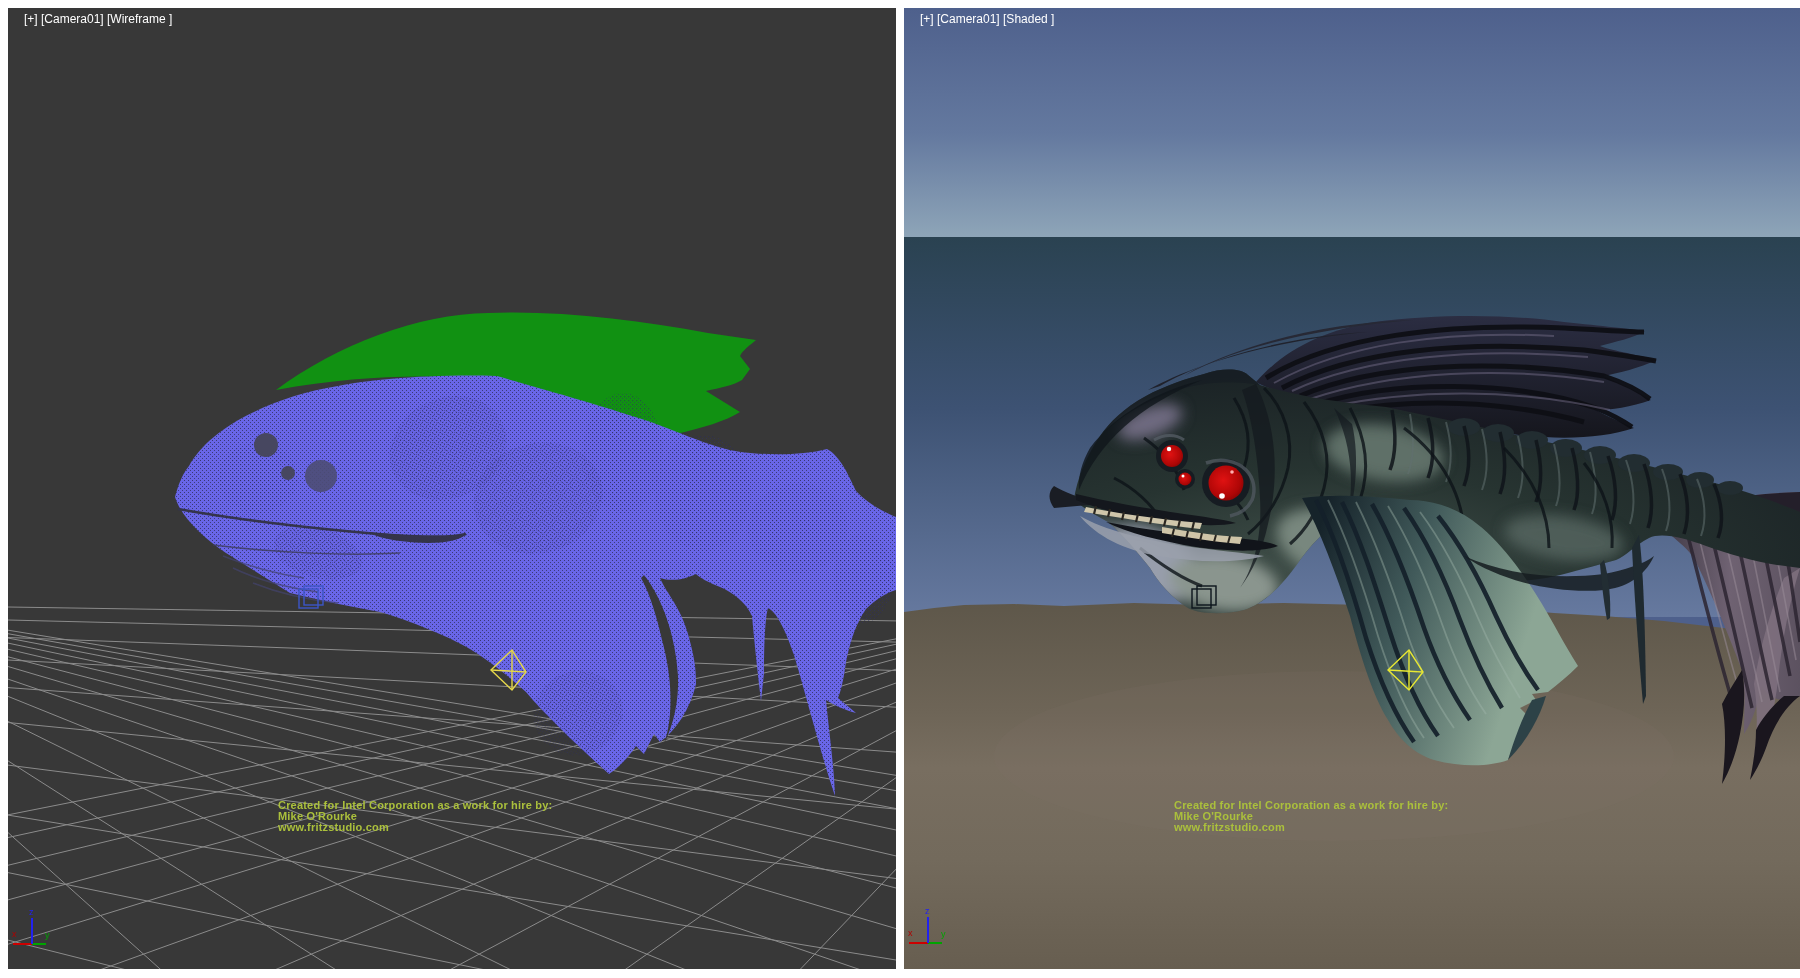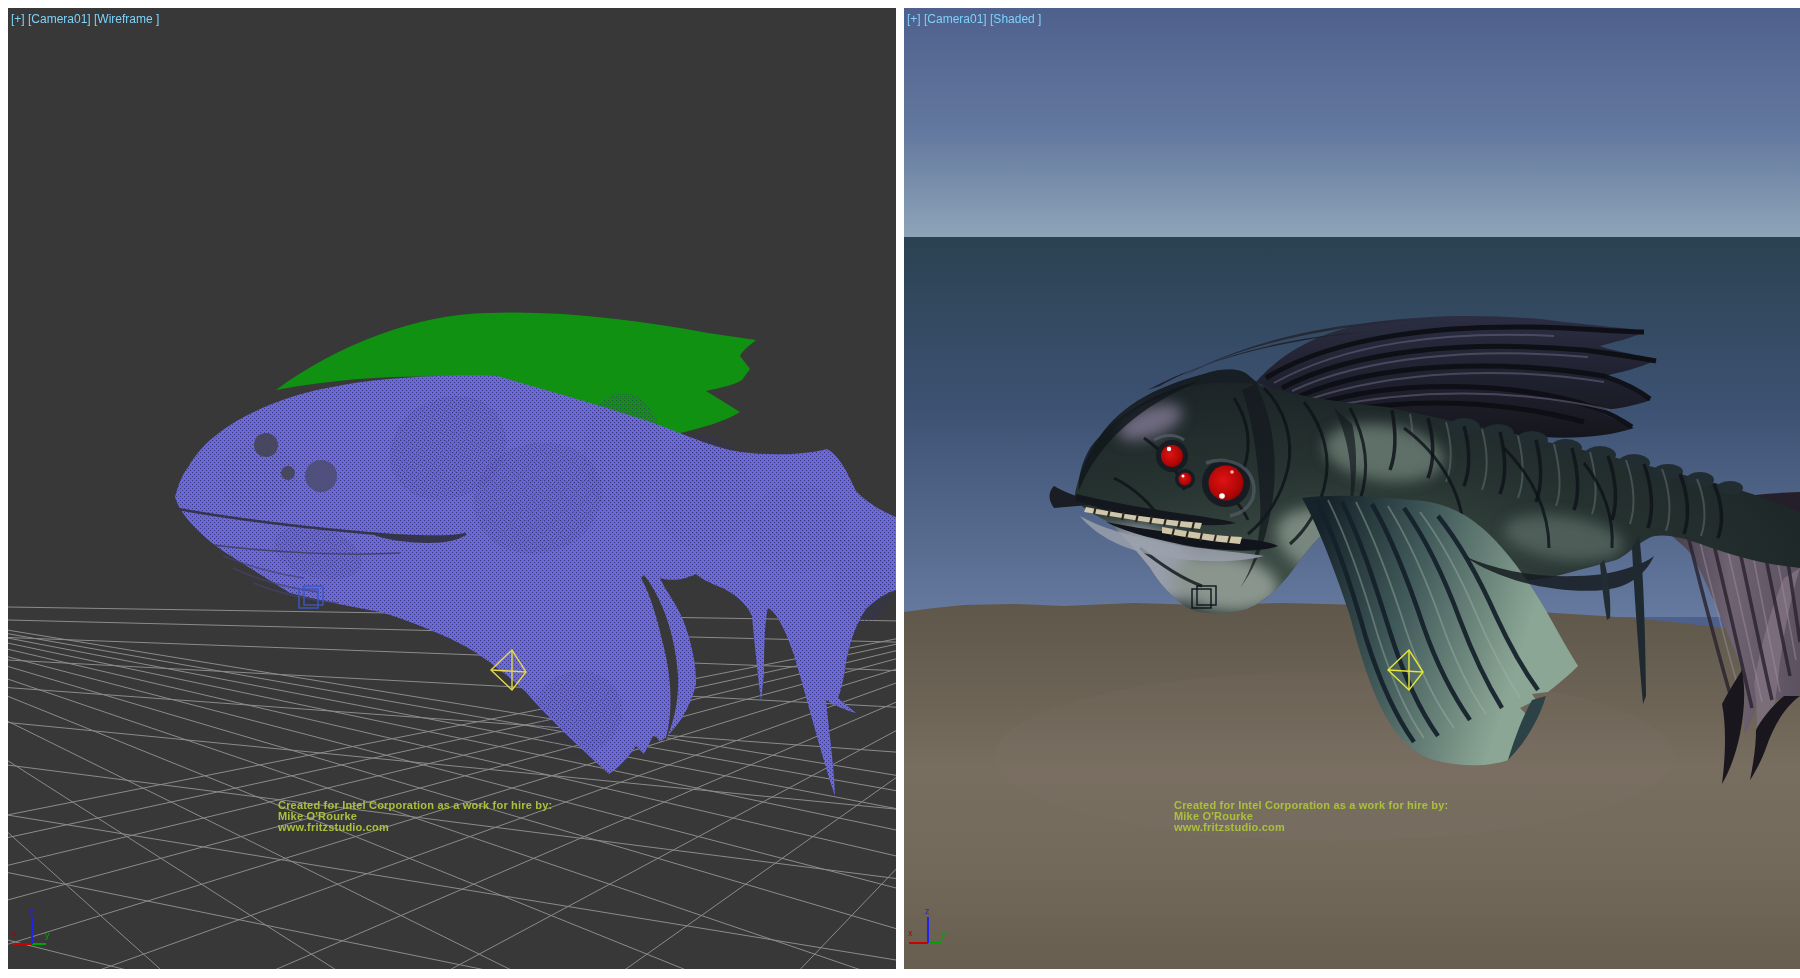--- a/index.html
+++ b/index.html
@@ -1,18 +1,18 @@
 <!DOCTYPE html>
 <html><head><meta charset="utf-8"><title>3ds</title>
 <style>
 html,body{margin:0;padding:0;width:1800px;height:978px;background:#ffffff;overflow:hidden}
 .vp{position:absolute;top:8px;height:961px;overflow:hidden}
 #vL{left:8px;width:888px;background:#383838}
 #vR{left:904px;width:896px;background:#4e608c}
-.lbl{position:absolute;left:3px;top:4px;font:12px "Liberation Sans",sans-serif;color:#7dd3fc;white-space:pre}
+.lbl{position:absolute;left:16px;top:4px;font:12px "Liberation Sans",sans-serif;color:#ffffff;white-space:pre}
 .credit{position:absolute;font:bold 11px/11px "Liberation Sans",sans-serif;color:#abc03c;letter-spacing:0.2px;white-space:pre}
 svg{position:absolute;left:0;top:0}
 </style></head>
 <body>
 <div id="vL" class="vp">
 <svg width="888" height="961" viewBox="0 0 888 961">
 <g stroke="#8b8b8b" stroke-width="1">
 <line x1="0.0" y1="599.0" x2="888.0" y2="612.9"></line>
 <line x1="0.0" y1="612.0" x2="888.0" y2="634.1"></line>
 <line x1="0.0" y1="629.5" x2="888.0" y2="662.6"></line>

